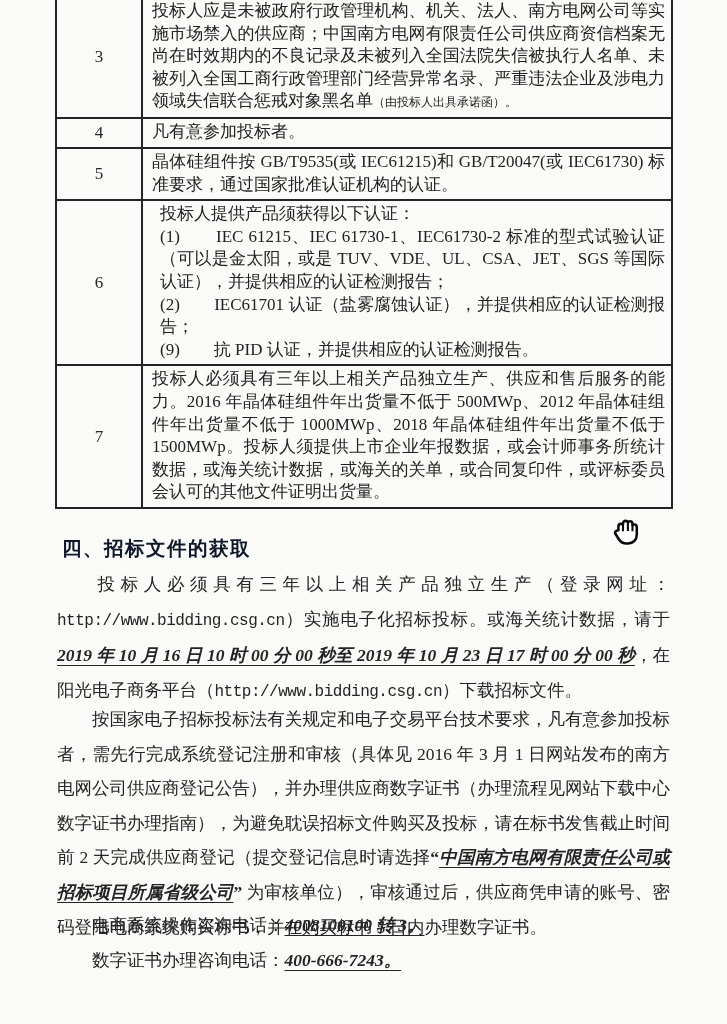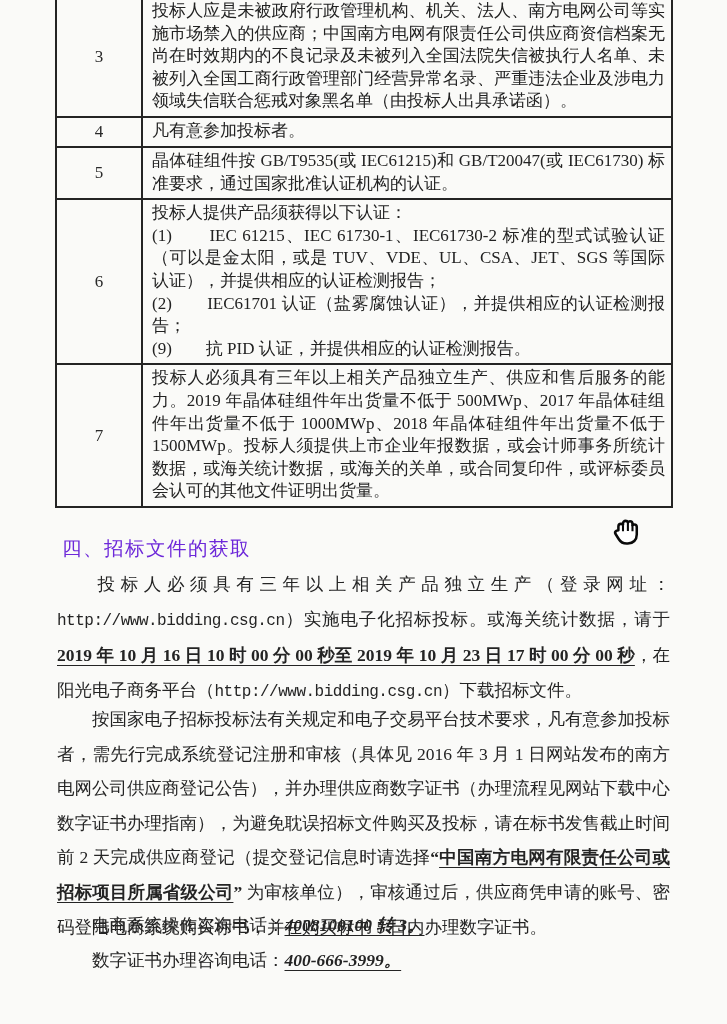--- a/index.html
+++ b/index.html
@@ -33,30 +33,30 @@
     font-size: 17px;
     color: #2a2a2a;
   }
   .content-cell {
     font-size: 17px;
     line-height: 22.6px;
     text-align: justify;
     padding: 2px 6px 3px 9px;
     color: #222;
   }
-  .content-cell .note { font-size: 17px; }
-  .cert-line { text-align: justify; }
+  .content-cell .note { font-size: 12px; }
+  .cert-line { text-align: justify; margin-left: 8px; }
   
   .sec-heading {
     position: absolute;
     left: 62px; top: 535px;
     font-size: 19.5px;
-    font-weight: normal;
+    font-weight: bold;
     letter-spacing: 1.5px;
-    color: #6d28d9;
+    color: #0f172a;
   }
   
   .body-para {
     position: absolute;
     left: 57px;
     width: 613px;
     font-size: 17.5px;
     line-height: 34.6px;
     text-align: justify;
     color: #242424;
@@ -67,20 +67,21 @@
   .mono {
     font-family: "Liberation Mono", "DejaVu Sans Mono", monospace;
     font-size: 16px;
     letter-spacing: -0.5px;
     margin-top: 36px;
   }
   .ub {
     font-weight: bold;
     text-decoration: underline;
     text-underline-offset: 4px;
+    font-style: italic;
   }
   .b { font-weight: bold; }
   
   .phone-block {
     position: absolute;
     left: 57px; top: 908px;
     width: 613px;
     font-size: 17.5px;
     color: #242424;
   }
@@ -122,32 +123,32 @@
     <td class="num-cell" style="height:137px">6</td>
     <td class="content-cell">
       <div class="cert-line">投标人提供产品须获得以下认证：</div>
       <div class="cert-line">(1)　　IEC 61215、IEC 61730-1、IEC61730-2 标准的型式试验认证（可以是金太阳，或是 TUV、VDE、UL、CSA、JET、SGS 等国际认证），并提供相应的认证检测报告；</div>
       <div class="cert-line">(2)　　IEC61701 认证（盐雾腐蚀认证），并提供相应的认证检测报告；</div>
       <div class="cert-line">(9)　　抗 PID 认证，并提供相应的认证检测报告。</div>
     </td>
   </tr>
   <tr>
     <td class="num-cell" style="height:131px">7</td>
-    <td class="content-cell"><span>投标人必须具有三年以上相关产品独立生产、供应和售后服务的能力。2019 年晶体硅组件年出货量不低于 500MWp、2017 年晶体硅组件年出货量不低于 1000MWp、2018 年晶体硅组件年出货量不低于 1500MWp。投标人须提供上市企业年报数据，或会计师事务所统计数据，或海关统计数据，或海关的关单，或合同复印件，或评标委员会认可的其他文件证明出货量。</span></td>
+    <td class="content-cell"><span>投标人必须具有三年以上相关产品独立生产、供应和售后服务的能力。2016 年晶体硅组件年出货量不低于 500MWp、2012 年晶体硅组件年出货量不低于 1000MWp、2018 年晶体硅组件年出货量不低于 1500MWp。投标人须提供上市企业年报数据，或会计师事务所统计数据，或海关统计数据，或海关的关单，或合同复印件，或评标委员会认可的其他文件证明出货量。</span></td>
   </tr>
 </tbody>
   </table>
 
 <svg class="hand-cursor" viewBox="0 0 24 26">
   <path d="M7.2 12.5 L7.2 10.2 C7.2 9.2 7.9 8.5 8.8 8.5 C9.3 8.5 9.8 8.7 10.1 9.1 L10.1 8.3 C10.1 7.3 10.8 6.6 11.7 6.6 C12.4 6.6 13 7 13.2 7.6 C13.5 7.2 14 6.9 14.5 6.9 C15.4 6.9 16.1 7.6 16.1 8.5 L16.1 9.3 C16.4 9 16.8 8.9 17.2 8.9 C18.1 8.9 18.8 9.6 18.8 10.5 L18.8 15.2 C18.8 18.6 16.5 20.9 13.2 20.9 L12.4 20.9 C10.2 20.9 8.6 20 7.5 18.2 L5.4 14.9 C5 14.2 5.2 13.3 5.9 12.9 C6.3 12.6 6.9 12.7 7.2 12.5 Z" fill="#ffffff" stroke="#0a0a0a" stroke-width="1.6" stroke-linejoin="round"></path>
   <path d="M10.1 9.4 L10.1 13.1 M13.2 8 L13.2 13 M16.1 9 L16.1 13.2" stroke="#0a0a0a" stroke-width="1.3" fill="none"></path>
 </svg>
 
 <div class="sec-heading">四、招标文件的获取</div>
 
 <div class="body-para para-1"><span class="indent"></span><span>投标人必须具有三年以上相关产品独立生产（登录网址：</span><span class="mono">http://www.bidding.csg.cn</span><span>）实施电子化招标投标。或海关统计数据，请于 </span><span class="ub">2019 年 10 月 16 日 10 时 00 分 00 秒至 2019 年 10 月 23 日 17 时 00 分 00 秒</span><span>，在阳光电子商务平台（</span><span class="mono">http://www.bidding.csg.cn</span><span>）下载招标文件。</span></div>
 
 <div class="body-para para-2"><span class="indent"></span><span>按国家电子招标投标法有关规定和电子交易平台技术要求，凡有意参加投标者，需先行完成系统登记注册和审核（具体见 2016 年 3 月 1 日网站发布的南方电网公司供应商登记公告），并办理供应商数字证书（办理流程见网站下载中心数字证书办理指南），为避免耽误招标文件购买及投标，请在标书发售截止时间前 2 天完成供应商登记（提交登记信息时请选择</span><span class="b">“</span><span class="ub">中国南方电网有限责任公司或招标项目所属省级公司</span><span class="b">”</span><span> 为审核单位），审核通过后，供应商凭申请的账号、密码登陆电商系统购买标书，并在购买标书 5 日内办理数字证书。</span></div>
 
 <div class="phone-block">
   <div class="phone-line"><span>电商系统操作咨询电话：</span><span class="phone-num">4008100100 转 3。</span></div>
-  <div class="phone-line"><span>数字证书办理咨询电话：</span><span class="phone-num">400-666-3999。</span></div>
+  <div class="phone-line"><span>数字证书办理咨询电话：</span><span class="phone-num">400-666-7243。</span></div>
 </div>
 
 </body></html>

